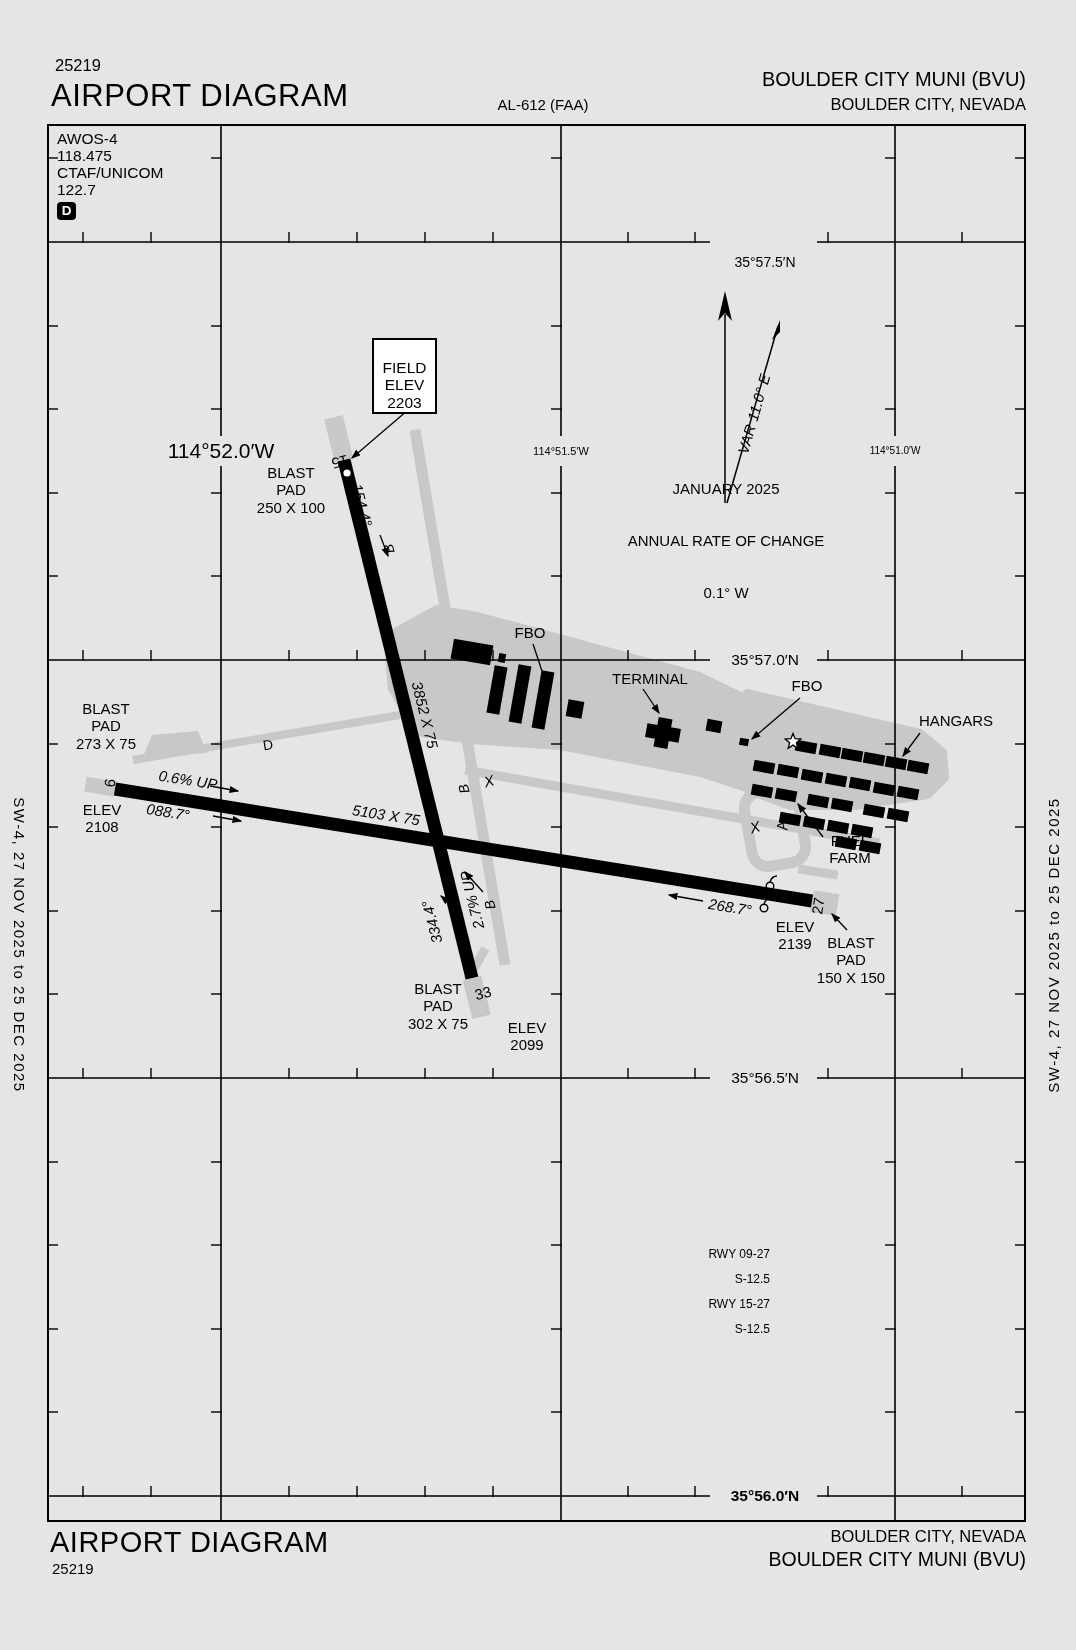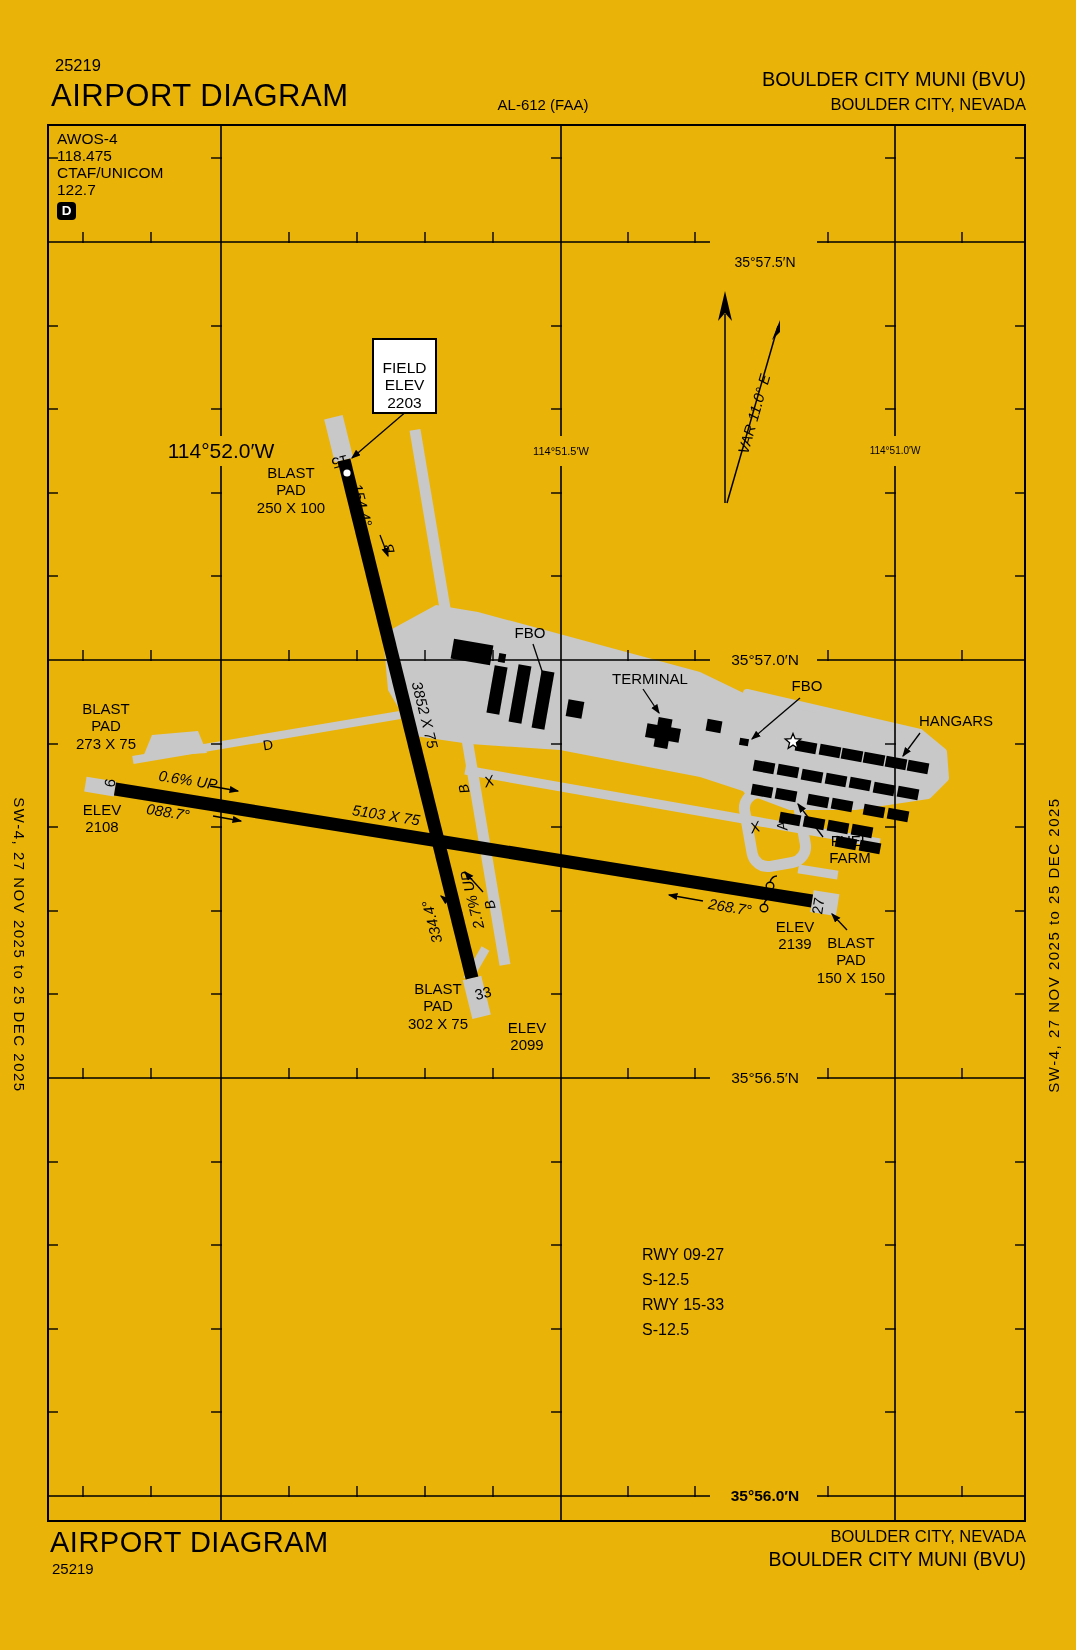--- a/index.html
+++ b/index.html
@@ -1,32 +1,32 @@
 <!DOCTYPE html>
 <html><head>
 <meta charset="utf-8">
 <style>
   html,body{margin:0;padding:0;background:#fff;}
-  .page{position:relative;width:1076px;height:1650px;background:#eab308;overflow:hidden;
+  .page{position:relative;width:1076px;height:1650px;background:#e5e5e5;overflow:hidden;
         font-family:"Liberation Sans","DejaVu Sans",sans-serif;color:#000;}
   .abs{position:absolute;}
   #map{position:absolute;left:47px;top:124px;width:979px;height:1398px;}
   #map svg{position:absolute;left:0;top:0;}
   .lbl{position:absolute;transform:translate(-50%,-50%);white-space:pre;text-align:center;
        line-height:1.16;font-size:15px;}
   .it{font-style:italic;}
   .sm{font-size:14px;}
   .infobox{position:absolute;left:10px;top:6px;font-size:15.5px;line-height:1.1;text-align:left;}
   .dbadge{margin-top:4px;width:19px;height:18px;background:#000;color:#fff;border-radius:4px;
           font-weight:bold;font-size:13.5px;display:flex;align-items:center;justify-content:center;}
   .febox{position:absolute;left:325px;top:214px;width:61px;height:72px;border:2px solid #000;
          background:#fff;display:flex;align-items:flex-end;justify-content:center;
          text-align:center;font-size:15.5px;line-height:1.15;}
-  .rwyinfo{position:absolute;left:595px;top:1118px;width:128px;text-align:left;
-           font-size:16px;line-height:25px;}
+  .rwyinfo{position:absolute;left:595px;top:1118px;width:128px;text-align:right;
+           font-size:12px;line-height:25px;}
   .hdr-title{font-size:31px;letter-spacing:.5px;}
   .ftr-title{font-size:29px;letter-spacing:.5px;}
   .right-align{text-align:left;}
   .vert{white-space:nowrap;font-size:15px;letter-spacing:1.5px;}
 </style>
 </head>
 <body>
 
 <div class="page">
 
@@ -281,20 +281,25 @@
 
     <div class="febox">
       <div>
         <div>FIELD</div>
         <div>ELEV</div>
         <div>2203</div>
       </div>
     </div>
 
     <div class="lbl it" style="left:707px;top:290px;transform:translate(-50%,-50%) rotate(-74deg);">VAR 11.0° E</div>
+    <div class="lbl" style="left:679px;top:417px;">
+      <div>JANUARY 2025</div>
+      <div>ANNUAL RATE OF CHANGE</div>
+      <div>0.1° W</div>
+    </div>
 
     <div class="lbl" style="left:244px;top:366px;">
       <div>BLAST</div><div>PAD</div><div>250 X 100</div>
     </div>
     <div class="lbl" style="left:59px;top:602px;">
       <div>BLAST</div><div>PAD</div><div>273 X 75</div>
     </div>
     <div class="lbl" style="left:804px;top:836px;">
       <div>BLAST</div><div>PAD</div><div>150 X 150</div>
     </div>
@@ -338,21 +343,21 @@
     <div class="lbl it sm" style="left:417px;top:665px;transform:translate(-50%,-50%) rotate(-104deg);">B</div>
     <div class="lbl it sm" style="left:443px;top:781px;transform:translate(-50%,-50%) rotate(-104deg);">B</div>
     <div class="lbl sm" style="left:221px;top:621px;transform:translate(-50%,-50%) rotate(-9deg);">D</div>
     <div class="lbl it sm" style="left:735px;top:702px;transform:translate(-50%,-50%) rotate(-100deg);">A</div>
     <div class="lbl it" style="left:442px;top:657px;transform:translate(-50%,-50%) rotate(-15deg);">X</div>
     <div class="lbl it" style="left:708px;top:703px;transform:translate(-50%,-50%) rotate(-15deg);">X</div>
 
     <div class="rwyinfo">
       <div>RWY 09-27</div>
       <div>S-12.5</div>
-      <div>RWY 15-33</div>
+      <div>RWY 15-27</div>
       <div>S-12.5</div>
     </div>
   </div>
 
   <div class="abs ftr-title" style="left:50px;top:1526px;">AIRPORT DIAGRAM</div>
   <div class="abs" style="left:52px;top:1560px;font-size:15px;">25219</div>
   <div class="abs right-align" style="right:50px;top:1527px;font-size:16.5px;">BOULDER CITY, NEVADA</div>
   <div class="abs right-align" style="right:50px;top:1548px;font-size:19.5px;">BOULDER CITY MUNI (BVU)</div>
 </div>
 

